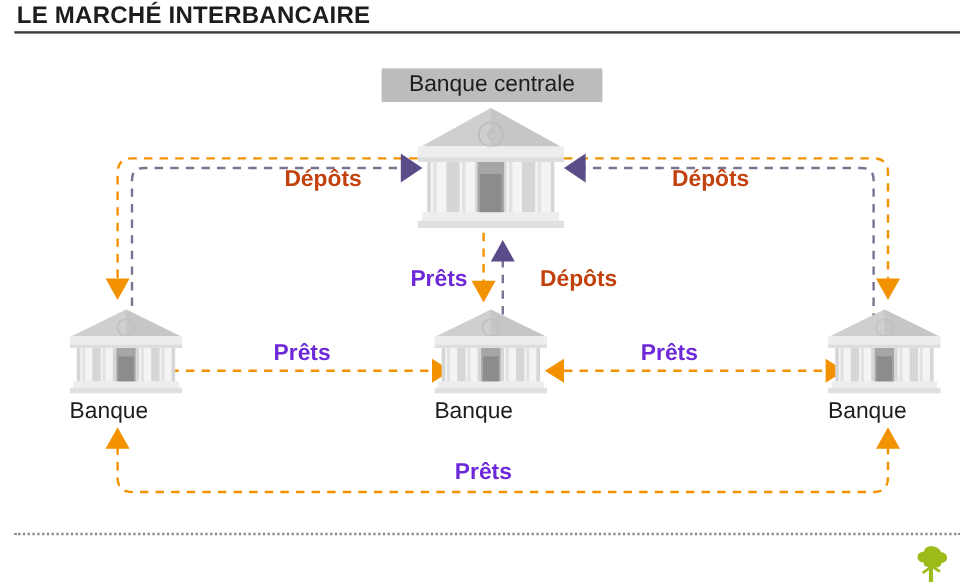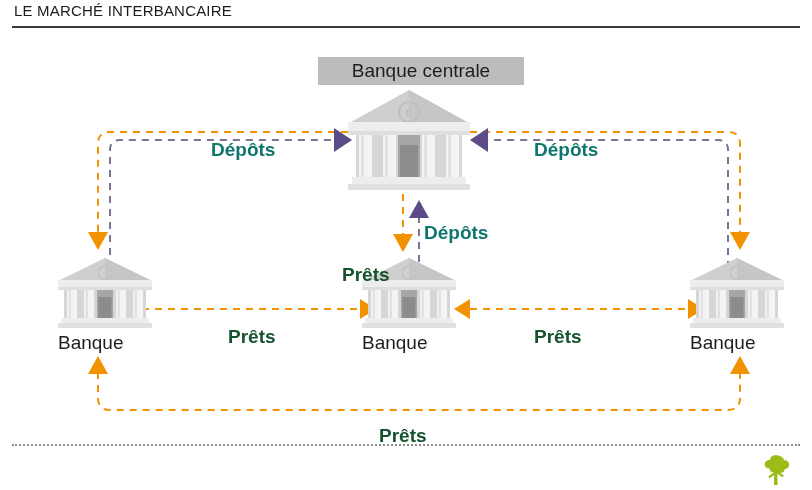--- a/index.html
+++ b/index.html
@@ -7,21 +7,21 @@
     font-family:"Liberation Sans", sans-serif;
     width:812px;height:490px;position:relative;overflow:hidden;
     -webkit-font-smoothing:antialiased;
   }
   #stage{position:absolute;left:0;top:0;width:812px;height:490px;}
 
   
   #title-bar{position:absolute;left:0;top:0;width:812px;height:28px;}
   #page-title{
     position:absolute;left:14px;top:2px;
-    font-size:15px;font-weight:normal;color:#1d1d1b;
+    font-size:20px;font-weight:bold;color:#1d1d1b;
     letter-spacing:.2px;white-space:nowrap;
   }
   #title-rule{position:absolute;left:12px;top:26px;width:788px;height:2px;background:#3a3a38;}
 
   
   #footer-rule{
     position:absolute;left:12px;top:444px;width:788px;height:0;
     border-top:2px dotted #8d8d8d;
   }
   #source-text{
@@ -37,37 +37,37 @@
   
   .bank{position:absolute;}
   .bank svg{display:block;}
   .bank-label{
     position:absolute;left:0;width:100%;
     font-size:19px;color:#1d1d1b;white-space:nowrap;
   }
 
   #central-bank{left:348px;top:88px;width:122px;height:104px;}
   #central-bank-tag{
-    position:absolute;left:318px;top:57px;width:206px;height:28px;
+    position:absolute;left:318px;top:57px;width:184px;height:28px;
     background:#bcbcbc;
   }
   #central-bank-tag span{
     display:block;text-align:center;line-height:28px;
     font-size:19px;color:#1d1d1b;white-space:nowrap;
   }
 
   #bank-left{left:58px;top:256px;width:94px;height:80px;}
   #bank-center{left:362px;top:256px;width:94px;height:80px;}
   #bank-right{left:690px;top:256px;width:94px;height:80px;}
   #bank-left .bank-label,#bank-center .bank-label,#bank-right .bank-label{top:76px;}
 
   
   .flow-label{position:absolute;white-space:nowrap;font-weight:bold;font-size:19px;}
-  .lbl-depot{color:#0f766e;}
-  .lbl-pret{color:#14532d;margin-top:42px;}
+  .lbl-depot{color:#c2410c;margin-left:26px;}
+  .lbl-pret{color:#6d28d9;}
 
   #lbl-depot-left   {left:211px;top:139px;}
   #lbl-depot-right  {left:534px;top:139px;}
   #lbl-pret-mid     {left:342px;top:222px;}
   #lbl-depot-mid    {left:424px;top:222px;}
   #lbl-pret-l       {left:228px;top:284px;}
   #lbl-pret-r       {left:534px;top:284px;}
   #lbl-pret-bottom  {left:379px;top:383px;}
 </style>
 </head>

